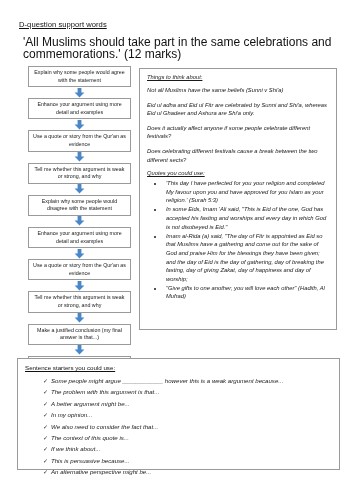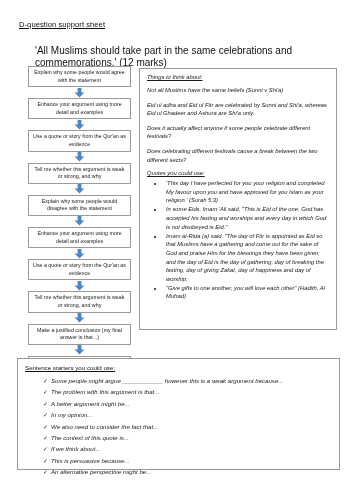--- a/index.html
+++ b/index.html
@@ -25,23 +25,23 @@
   }
   #sheet-title {
     font-size: 7.6px;
     font-weight: 400;
     text-decoration: underline;
     letter-spacing: 0.05px;
     margin: 0 0 8px 0;
     color: #111;
   }
   #statement {
-    font-size: 10px;
+    font-size: 12px;
     line-height: 11.5px;
-    margin: 16px;
+    margin: 4px;
     color: #111;
   }
 
   
   #flow-column {
     position: absolute;
     left: 28px;
     top: 66px;
     width: 103px;
   }
@@ -147,21 +147,21 @@
     font-style: italic;
     line-height: 9px;
     color: #1a1a1a;
     white-space: pre;
   }
 </style>
 </head>
 <body>
 
 <div id="header">
-  <div id="sheet-title">D-question support sheet</div>
+  <div id="sheet-title">D-question support words</div>
   <div id="statement">'All Muslims should take part in the same celebrations and commemorations.' (12 marks)</div>
 </div>
 
 <div id="flow-column">
     <div class="flow-box">
       <span class="flow-box-label">Explain why some people would agree with the statement</span>
     </div>
     <div class="flow-arrow">
       <svg width="11" height="10" viewBox="0 0 11 10">
         <polygon points="3.6,0 7.4,0 7.4,4.6 10.4,4.6 5.5,9.6 0.6,4.6 3.6,4.6" fill="#4a86c8"></polygon>

